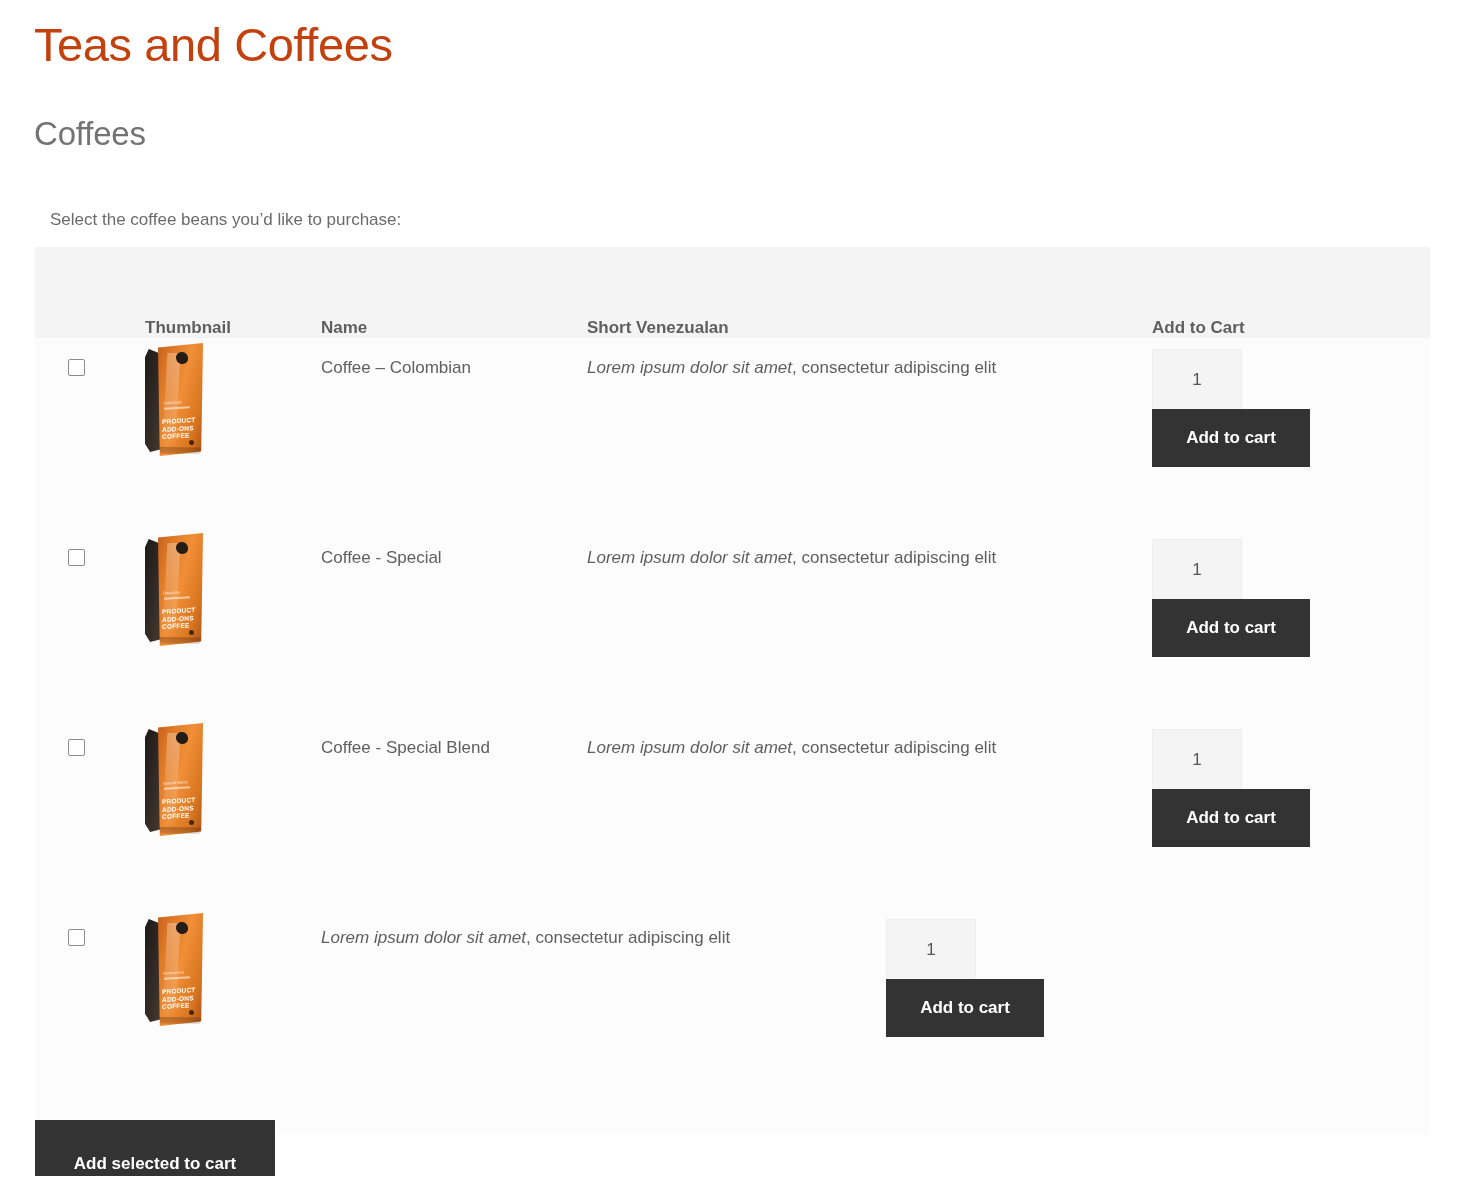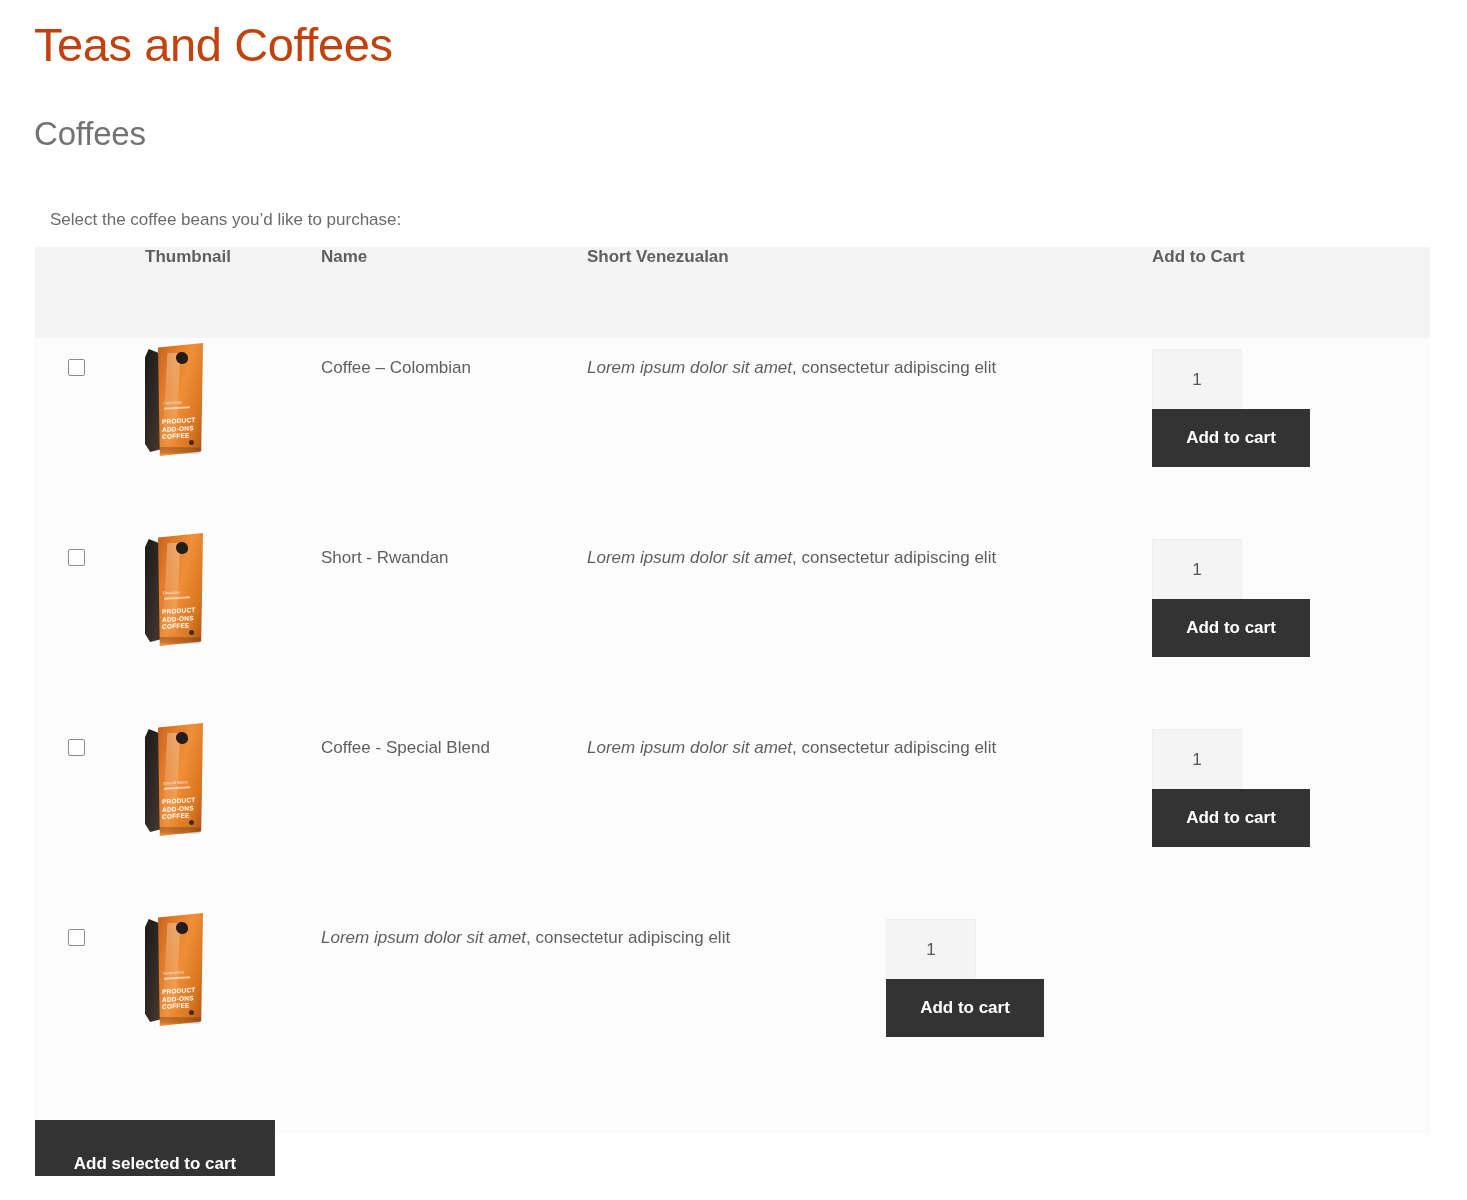--- a/index.html
+++ b/index.html
@@ -64,21 +64,21 @@
   .products-table {
     position: absolute;
     left: 35px;
     top: 247px;
     width: 1395px;
     background: #fcfcfc;
   }
 
   .table-header {
     display: flex;
-    align-items: flex-start;
+    align-items: flex-end;
     height: 91px;
     background: #f4f4f4;
   }
   .table-header .col {
     font-size: 17px;
     font-weight: bold;
     color: #5f5f5f;
     white-space: nowrap;
   }
 
@@ -365,21 +365,21 @@
         <div class="bag-text">
           <span>PRODUCT</span>
           <span>ADD-ONS</span>
           <span>COFFEE</span>
         </div>
         <div class="bag-dot"></div>
         <div class="bag-bottom"></div>
       </div>
     </div>
     <div class="col-name name-cell">
-      <span class="product-name">Short - Rwandan</span>
+      <span class="product-name">Coffee - Special</span>
     </div>
     <div class="col-desc desc-cell">
       <span class="product-desc"><em>Lorem ipsum dolor sit amet</em><span>, consectetur adipiscing elit</span></span>
     </div>
     <div class="col-cart cart-cell">
       <input type="text" class="qty-input" value="1" style="">
       <button class="add-to-cart-btn">Add to cart</button>
     </div>
   </div>
 

